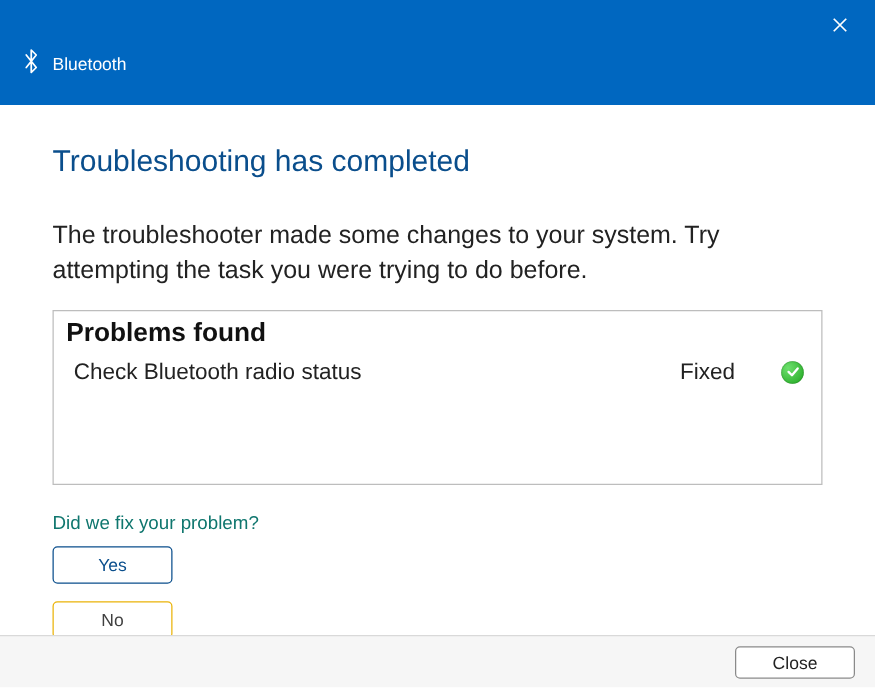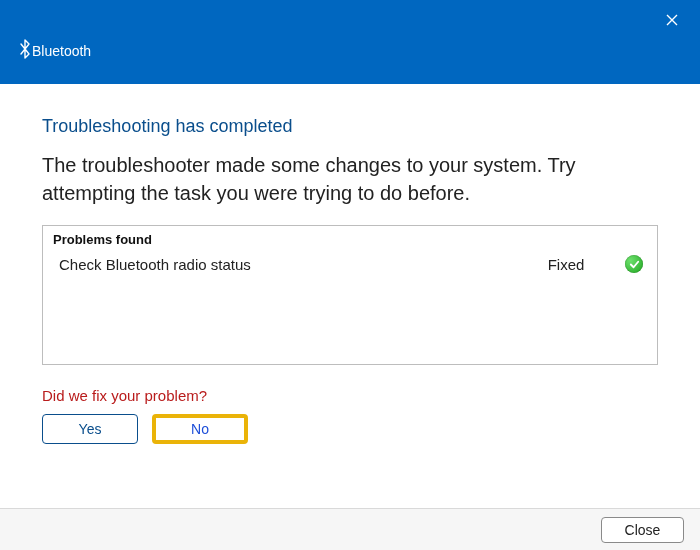--- a/index.html
+++ b/index.html
@@ -28,84 +28,85 @@
       justify-content: center;
       cursor: pointer;
     }
     .close-x svg { width: 12px; height: 12px; }
     .title-row {
       position: absolute;
       left: 18px;
       bottom: 22px;
       display: flex;
       align-items: center;
+      gap: 10px;
       font-size: 14px;
     }
     .bt-icon { width: 14px; height: 20px; }
     .content {
       padding: 32px 42px 0 42px;
     }
     .heading {
       color: #0a4e8c;
-      font-size: 18px;
+      font-size: 24px;
       font-weight: 400;
-      margin-bottom: 14px;
+      margin-bottom: 30px;
     }
     .descr {
       color: #222;
       font-size: 20px;
       line-height: 1.4;
       margin-bottom: 18px;
     }
     .problems-box {
       border: 1px solid #bdbdbd;
       height: 140px;
       padding: 6px 10px 6px 10px;
     }
     .problems-header {
       font-weight: 700;
-      font-size: 13px;
+      font-size: 21px;
       color: #111;
       margin-bottom: 6px;
     }
     .problem-row {
       display: flex;
       align-items: center;
-      font-size: 15px;
+      font-size: 18px;
       color: #222;
       padding: 2px 4px 2px 6px;
     }
     .problem-label { flex: 1; }
     .problem-status { width: 110px; text-align: center; }
     .problem-icon { width: 22px; display: flex; justify-content: flex-end; }
     .tick {
       width: 18px; height: 18px; border-radius: 50%;
       background: radial-gradient(circle at 30% 30%, #6de06d, #1fa51f);
       box-shadow: 0 0 1px #0a630a inset;
       display: flex; align-items: center; justify-content: center;
     }
     .tick svg { width: 11px; height: 11px; }
     .feedback {
       margin-top: 22px;
     }
     .feedback-q {
       font-size: 15px;
-      color: #b91c1c;
+      color: #0f766e;
       margin-bottom: 10px;
     }
-    .btn-row { display: flex; gap: 14px; }
+    .btn-row { display: flex; gap: 14px; flex-direction: column; }
     .fb-btn {
       width: 96px;
       height: 30px;
       background: #ffffff;
-      border: 4px solid #eab308;
+      border: 1px solid #eab308;
       border-radius: 4px;
       font-size: 14px;
       cursor: pointer;
-      color: #1d4ed8;
+      color: #404040;
     }
     .fb-btn.primary {
       border: 1px solid #0a4e8c;
       color: #0a4e8c;
     }
     .detail-link {
       display: inline-block;
       margin-top: 22px;
       color: #0a6fb8;
       font-size: 15px;
@@ -116,21 +117,21 @@
       left: 0; right: 0; bottom: 0;
       height: 42px;
       border-top: 1px solid #d9d9d9;
       background: #f6f6f6;
       display: flex;
       align-items: center;
       justify-content: flex-end;
       padding-right: 16px;
     }
     .close-btn {
-      width: 83px;
+      width: 96px;
       height: 26px;
       background: #ffffff;
       border: 1px solid #8a8a8a;
       border-radius: 4px;
       font-size: 14px;
       cursor: pointer;
       color: #222;
     }
   </style>
 </head>

